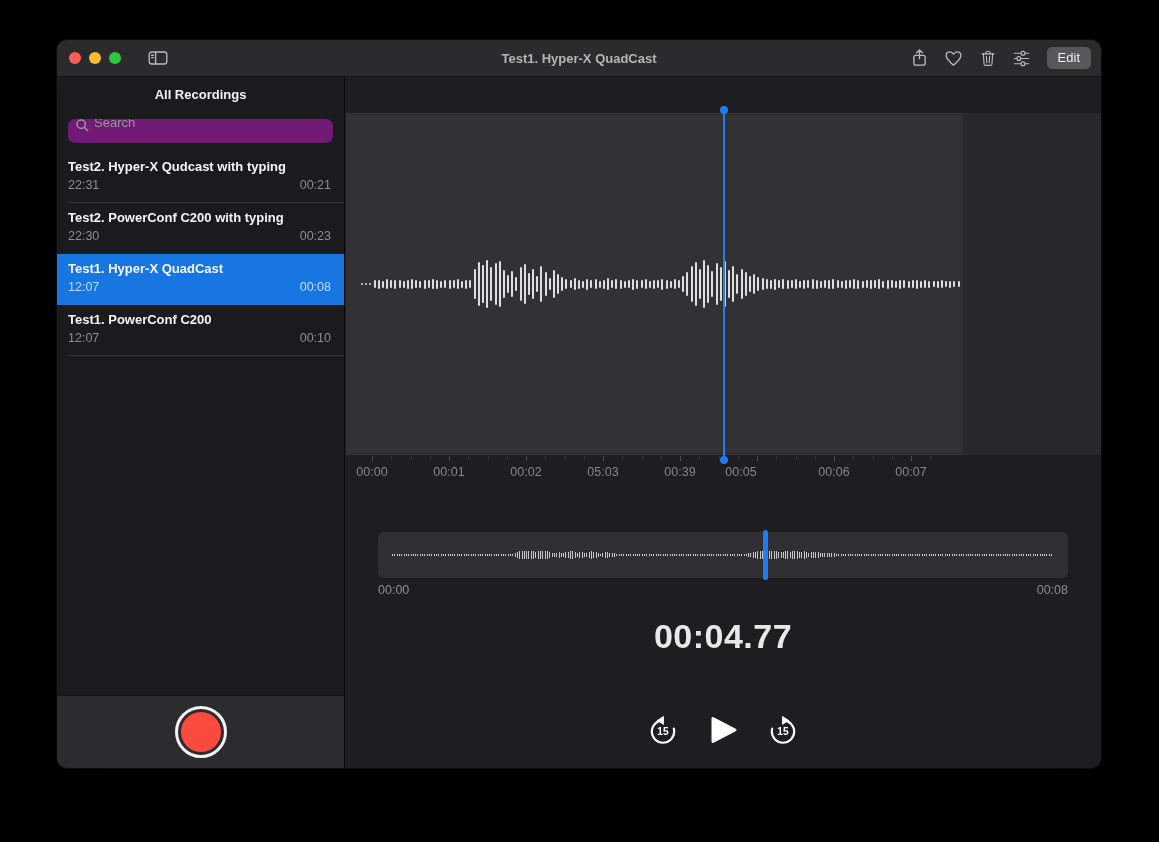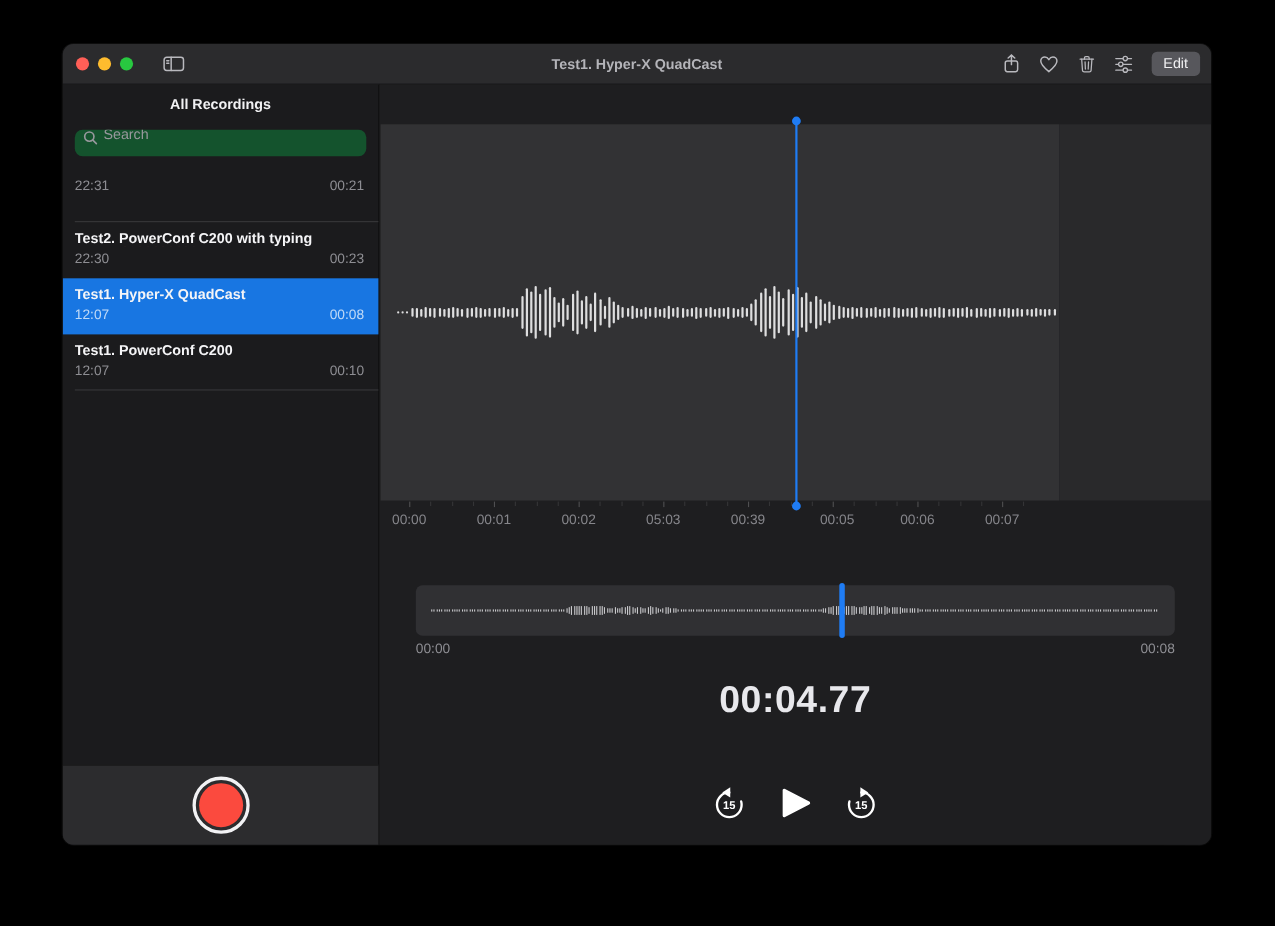--- a/index.html
+++ b/index.html
@@ -31,21 +31,21 @@
   .content { display:flex; height:691px; }
   .sidebar { width:288px; background:#1b1b1d; border-right:1px solid #0c0c0d;
              display:flex; flex-direction:column; position:relative; }
   .main { flex:1; position:relative; background:#1e1e20; }
 
   
   .sb-header { text-align:center; color:#f2f2f4; font-size:13px; font-weight:700;
                margin-top:10px; }
   .search-wrap { margin:11px 11px 0; position:relative; }
   .search-wrap svg { position:absolute; left:7px; top:5px; color:#98989d; }
-  .search-input { width:100%; height:24px; background:#14532d; border:none; border-radius:7px;
+  .search-input { width:100%; height:24px; background:#701a75; border:none; border-radius:7px;
                   padding:0 8px 16px 26px; color:#e8e8ea; font-size:13px;
                   font-family:"Liberation Sans", sans-serif; outline:none; }
   .search-input::placeholder { color:#98989d; }
   .rec-list { list-style:none; margin-top:9px; flex:1; }
   .rec-item { height:51px; padding:7px 13px 0 11px; position:relative; }
   .rec-item .rec-title { color:#f5f5f7; font-size:13px; font-weight:700; white-space:nowrap;
                          overflow:hidden; }
   .rec-sub { display:flex; justify-content:space-between; margin-top:4px;
              color:#8e8e93; font-size:12.5px;align-items:flex-end; }
   .rec-item.divider:after { content:""; position:absolute; left:11px; right:0; bottom:0;
@@ -158,20 +158,21 @@
       <div class="search-wrap">
         <svg width="14" height="14" viewBox="0 0 14 14" fill="none" stroke="currentColor" stroke-width="1.5" stroke-linecap="round">
           <circle cx="6.2" cy="6.2" r="4.2"></circle>
           <line x1="9.4" y1="9.4" x2="12.6" y2="12.6"></line>
         </svg>
         <input class="search-input" placeholder="Search" style="">
       </div>
 
       <ul class="rec-list">
         <li class="rec-item divider">
+          <div class="rec-title"><span>Test2. Hyper-X </span><span class="miss">Qudcast</span><span> with typing</span></div>
           <div class="rec-sub">
             <span>22:31</span>
             <span>00:21</span>
           </div>
         </li>
         <li class="rec-item">
           <div class="rec-title"><span>Test2. </span><span class="miss">PowerConf</span><span> C200 with typing</span></div>
           <div class="rec-sub">
             <span>22:30</span>
             <span>00:23</span>
@@ -373,21 +374,21 @@
           <span class="rlabel" style="left: 234px;">05:03</span>
           <i class="rtick" style="left: 258px;"></i>
           <i class="rtick minor" style="left: 277.25px;"></i>
           <i class="rtick minor" style="left: 296.5px;"></i>
           <i class="rtick minor" style="left: 315.75px;"></i>
           <span class="rlabel" style="left: 311px;">00:39</span>
           <i class="rtick" style="left: 335px;"></i>
           <i class="rtick minor" style="left: 354.25px;"></i>
           <i class="rtick minor" style="left: 373.5px;"></i>
           <i class="rtick minor" style="left: 392.75px;"></i>
-          <span class="rlabel" style="left: 392px;">00:05</span>
+          <span class="rlabel" style="left: 372px;">00:05</span>
           <i class="rtick" style="left: 412px;"></i>
           <i class="rtick minor" style="left: 431.25px;"></i>
           <i class="rtick minor" style="left: 450.5px;"></i>
           <i class="rtick minor" style="left: 469.75px;"></i>
           <span class="rlabel" style="left: 465px;">00:06</span>
           <i class="rtick" style="left: 489px;"></i>
           <i class="rtick minor" style="left: 508.25px;"></i>
           <i class="rtick minor" style="left: 527.5px;"></i>
           <i class="rtick minor" style="left: 546.75px;"></i>
           <span class="rlabel" style="left: 542px;">00:07</span>

